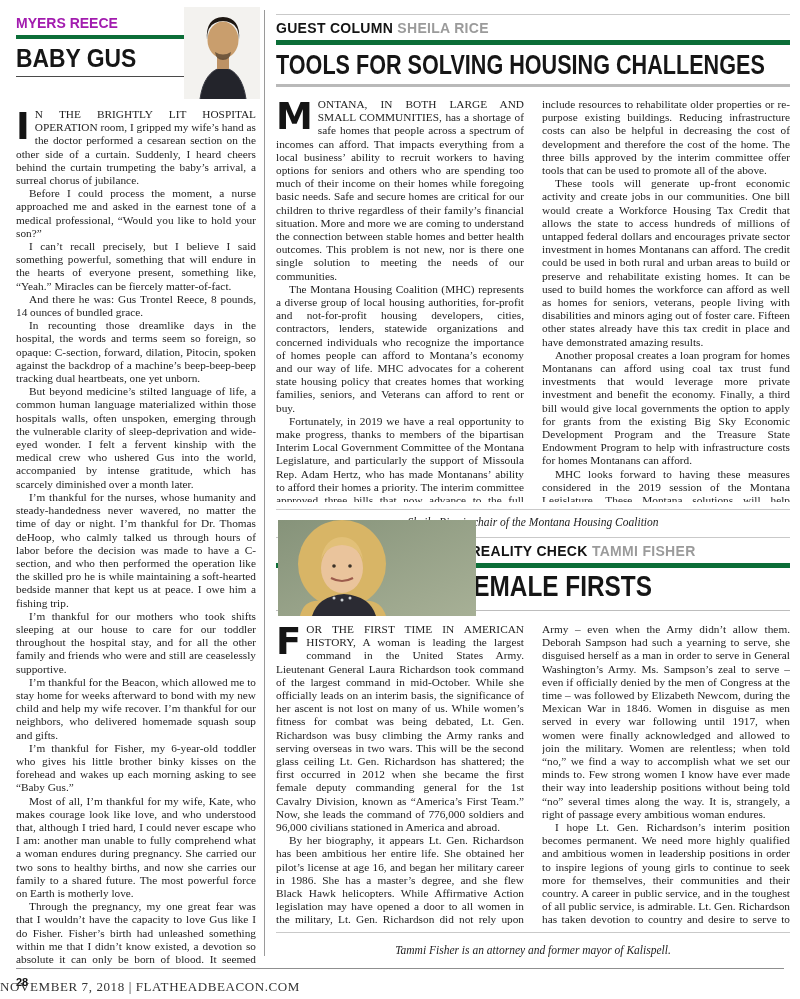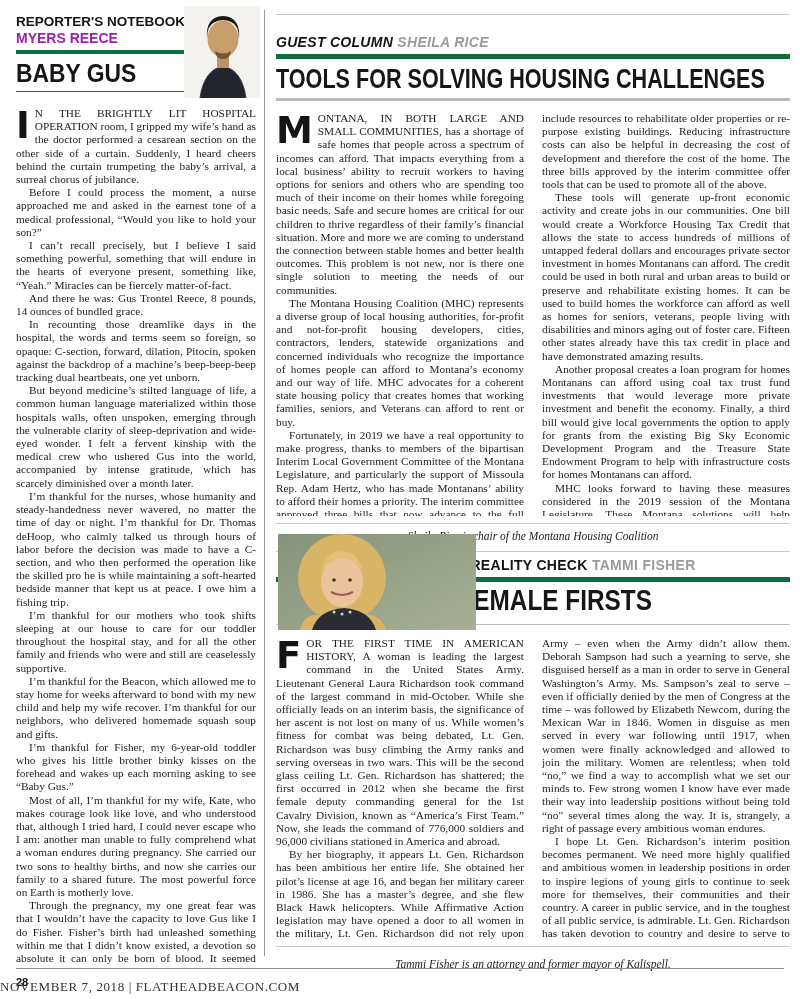--- a/index.html
+++ b/index.html
@@ -34,21 +34,21 @@
   .ln-author { font-family:"Liberation Sans", sans-serif; font-weight:bold; font-size:14px; color:#a21caf; margin-top:1px; }
   .ln-green { height:4px; background:#0c6e38; margin:4px 0 5px; width:100%; }
   .ln-headline { font-size:26px; transform:scaleX(.88); line-height:28px; }
   .photo-man { position:absolute; right:-4px; top:-8px; width:76px; height:92px; }
   .ln-dark-rule { height:1px; background:#4a4a4a; margin-top:4px; }
   .left-body { margin-top:7px; height:860px; overflow:hidden; }
   
   .v-divider { position:absolute; left:264px; top:10px; width:1px; height:946px; background:#9a9a9a; }
   .right-col { position:absolute; left:276px; top:0; width:514px; }
   .gc-toprule { margin-top:14px; }
-  .gc-kicker { margin-top:19px;font-style:italic; }
+  .gc-kicker { margin-top:5px; }
   .gc-green { margin-top:4px; }
   .gc-headline { font-size:27px; line-height:32px; transform:scaleX(.80); margin-top:4px; }
   .gc-grayrule { margin-top:3px; }
   .cols { display:flex; gap:18px; margin-top:11px; }
   .col { width:248px; overflow:hidden; }
   .gc-cols .col { height:404px; }
   .gc-bylinerule { margin-top:7px; }
   .gc-byline { margin-top:6px; }
   
   .rc-section { position:relative; margin-top:9px; }
@@ -71,21 +71,20 @@
     font-family:"Liberation Serif", serif; font-size:13px; letter-spacing:.6px; color:#333;
   }
 </style>
 </head>
 <body>
 
 <div class="page">
 
   <div class="left-col">
     <div class="ln-header">
-      <div class="ln-kicker">REPORTER'S NOTEBOOK</div>
       <div class="ln-author">MYERS REECE</div>
       <div class="ln-green"></div>
       <div><span class="headline ln-headline">BABY GUS</span></div>
       <svg class="photo-man" viewBox="0 0 76 92" xmlns="http://www.w3.org/2000/svg">
         <rect width="76" height="92" fill="#f3f2ef"></rect>
         <path d="M16 92 Q20 64 39 60 Q58 64 62 92 Z" fill="#23242b"></path>
         <path d="M16 92 Q20 64 39 60 Q58 64 62 92" fill="none" stroke="#3a3b44" stroke-width="1"></path>
         <rect x="33" y="48" width="12" height="14" fill="#bd9265"></rect>
         <ellipse cx="39" cy="33" rx="15.5" ry="18.5" fill="#c99e6d"></ellipse>
         <path d="M23 33 Q21 11 39 10 Q57 11 55 33 Q55 19 47 16 Q39 12 31 16 Q23 19 23 33 Z" fill="#1d1712"></path>

